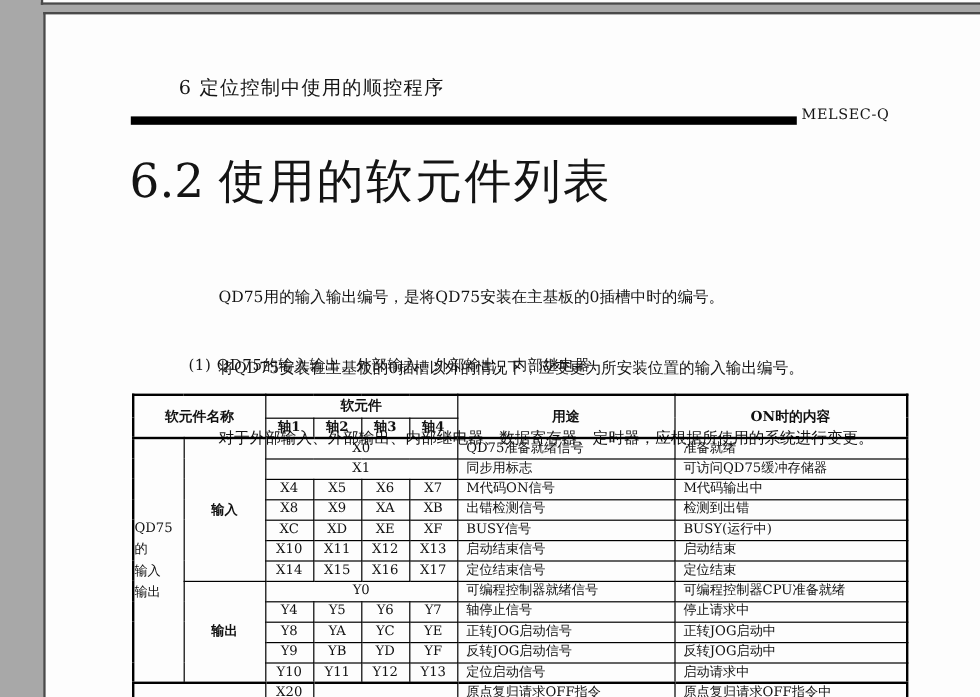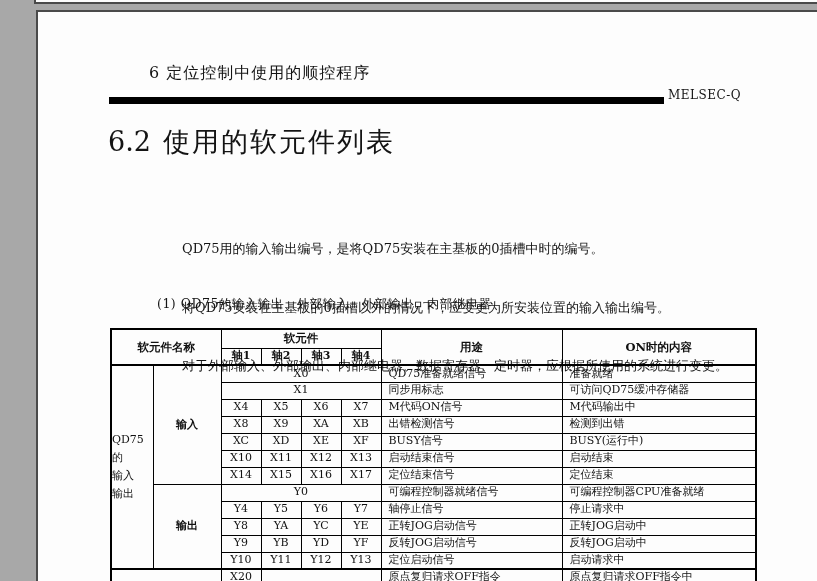--- a/index.html
+++ b/index.html
@@ -25,21 +25,21 @@
   }
   .rule {
     position:absolute; left:71px; top:85px; width:555px; height:7px; background:#000;
   }
   .brand {
     position:absolute; left:630px; top:76px;
     font-size:12px; letter-spacing:0.5px;
   }
   .title {
     position:absolute; left:70px; top:112px;
-    font-size:27px; font-weight:normal; letter-spacing:2px; white-space:pre;
+    font-size:39px; font-weight:normal; letter-spacing:2px; white-space:pre;
   }
   .title .num { margin-right:12px; letter-spacing:0; }
   .intro {
     position:absolute; left:144px; top:188px;
     font-size:13px; line-height:19.5px; white-space:pre;
   }
   .list-heading {
     position:absolute; left:119px; top:284px;
     font-size:12.5px; font-weight:normal; letter-spacing:0.5px; white-space:pre;
   }

